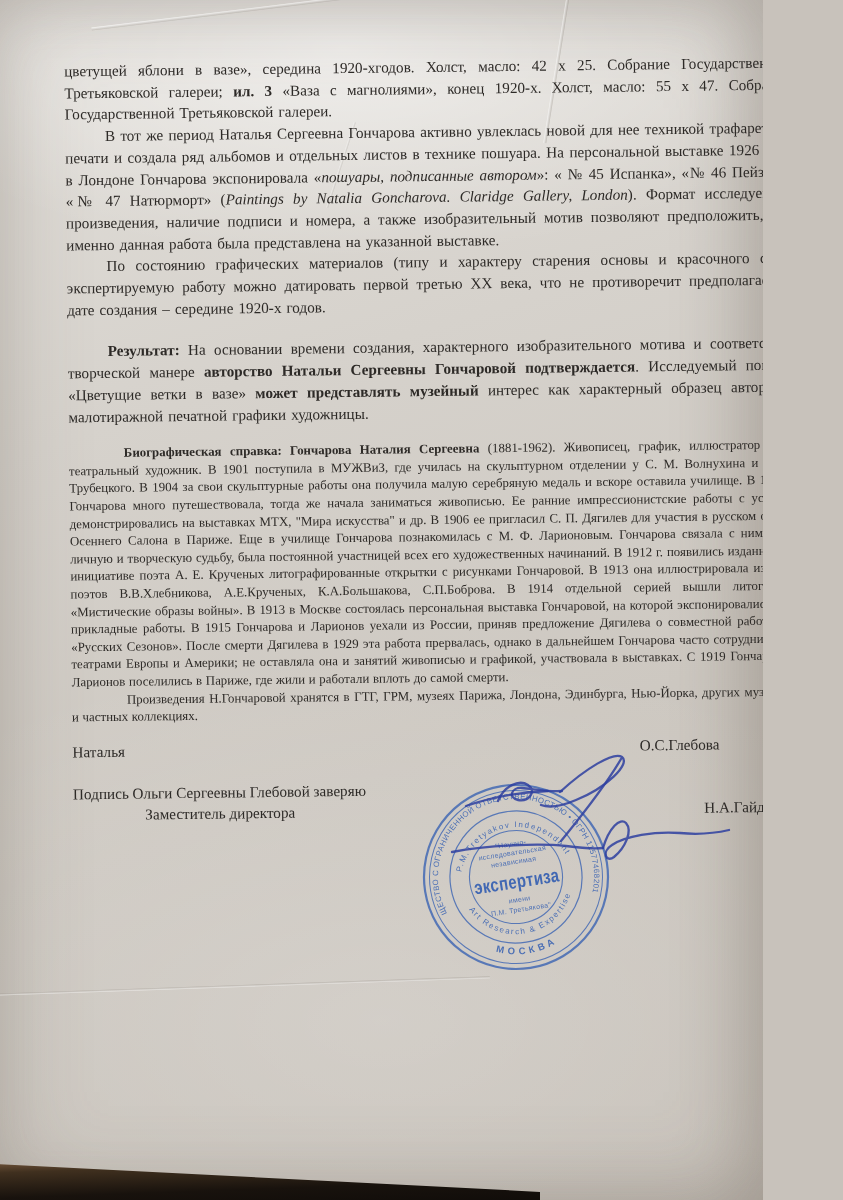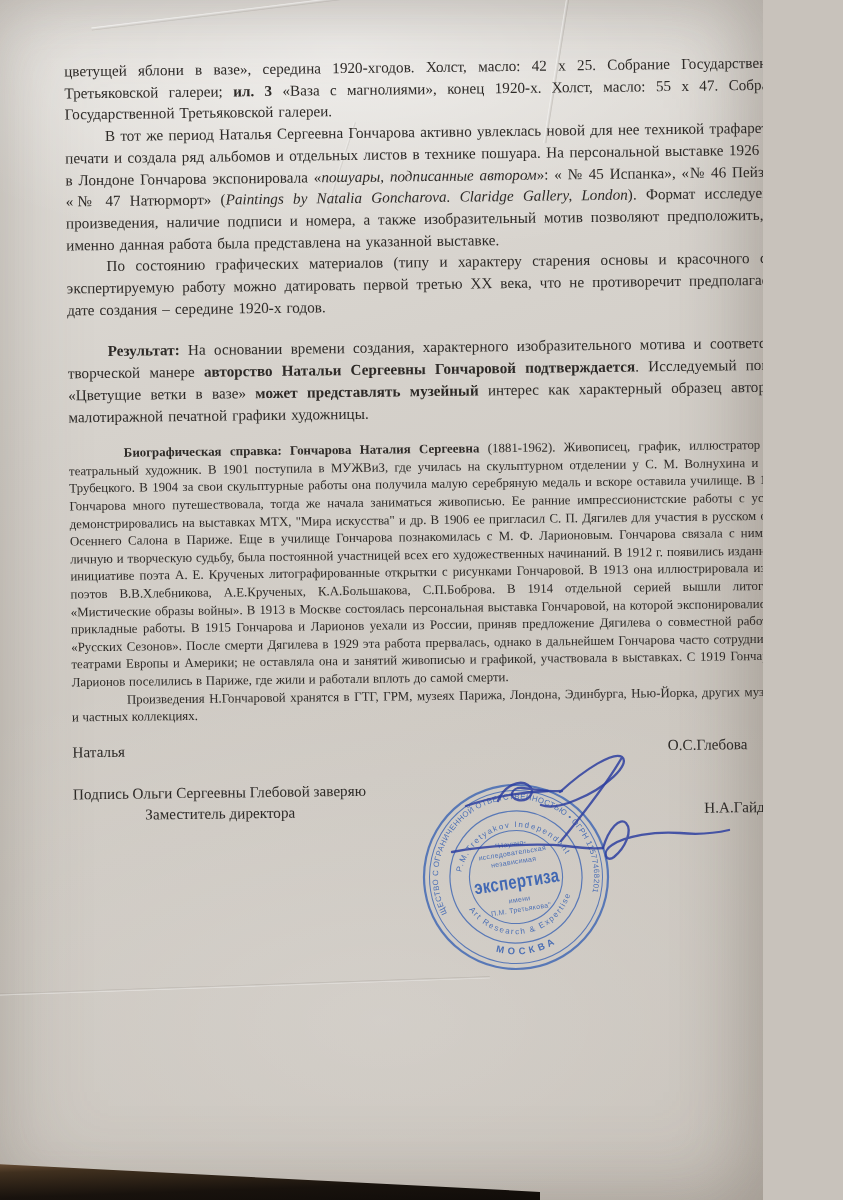--- a/index.html
+++ b/index.html
@@ -35,21 +35,21 @@
   .p-bio{font-size:12.9px;line-height:17.6px;text-align:justify;margin:0;word-spacing:.4px;}
   .p-body.ind{text-indent:40px;}
   .p-bio.ind{text-indent:55px;}
   .gap-b{margin-top:20px;}
   .gap-s{margin-top:18px;}
   .b{font-weight:bold;}
   .i{font-style:italic;}
 
   .sig-area{margin-top:16px;font-size:15.2px;}
   .sig-row{display:flex;justify-content:space-between;align-items:flex-start;}
-  .sig-row .sig-name{margin-right:52px;}
+  .sig-row .sig-name{margin-right:80px;}
   .sig-row.certify{margin-top:24px;}
   .certify-title{margin-left:72px;margin-top:3px;}
   .sig-row.certify .sig-name{margin-right:0;align-self:flex-end;}
 
   svg.overlay{position:absolute;left:0;top:0;pointer-events:none;}
   .st-ring{fill:none;stroke:var(--stamp);opacity:.78;}
   .st-text{fill:var(--stamp);opacity:.85;font-family:"Liberation Sans",sans-serif;}
   .st-rus{font-size:7.8px;letter-spacing:.4px;}
   .st-moscow{font-size:9.5px;font-weight:bold;letter-spacing:4px;}
   .st-eng{font-size:8px;letter-spacing:1.6px;}

